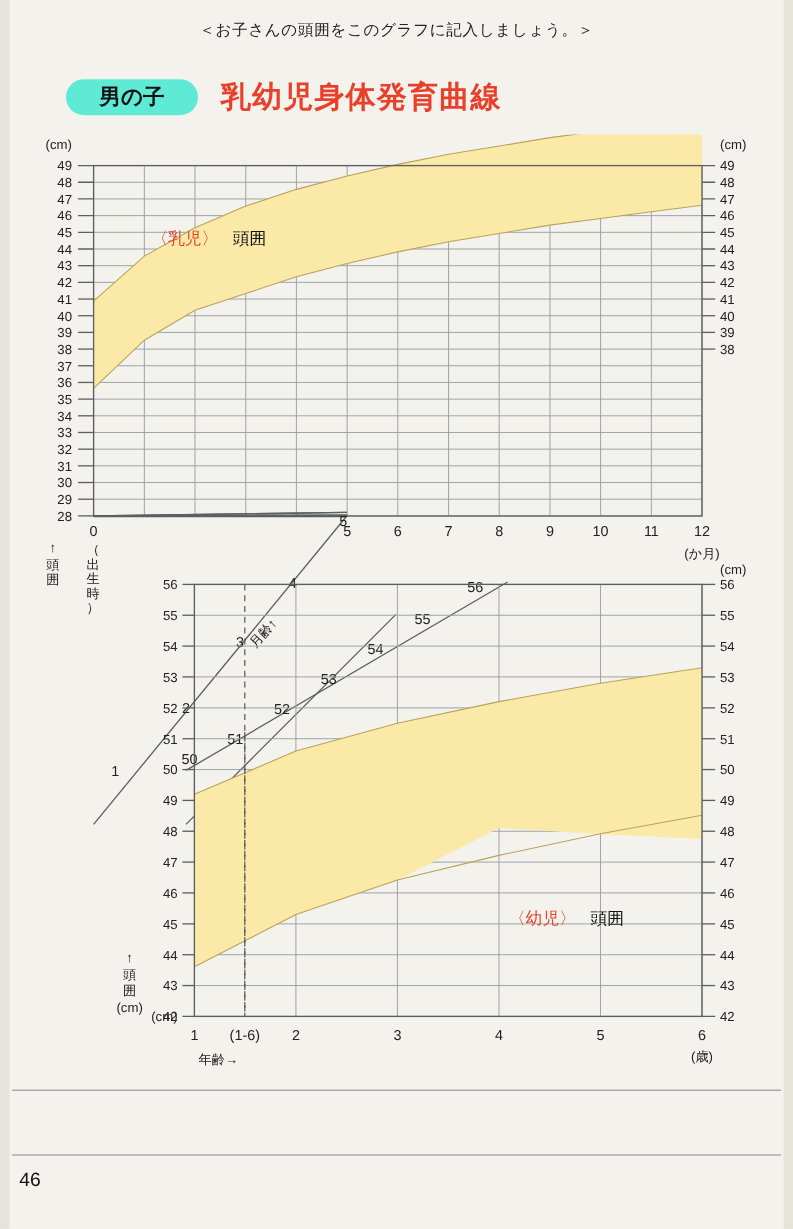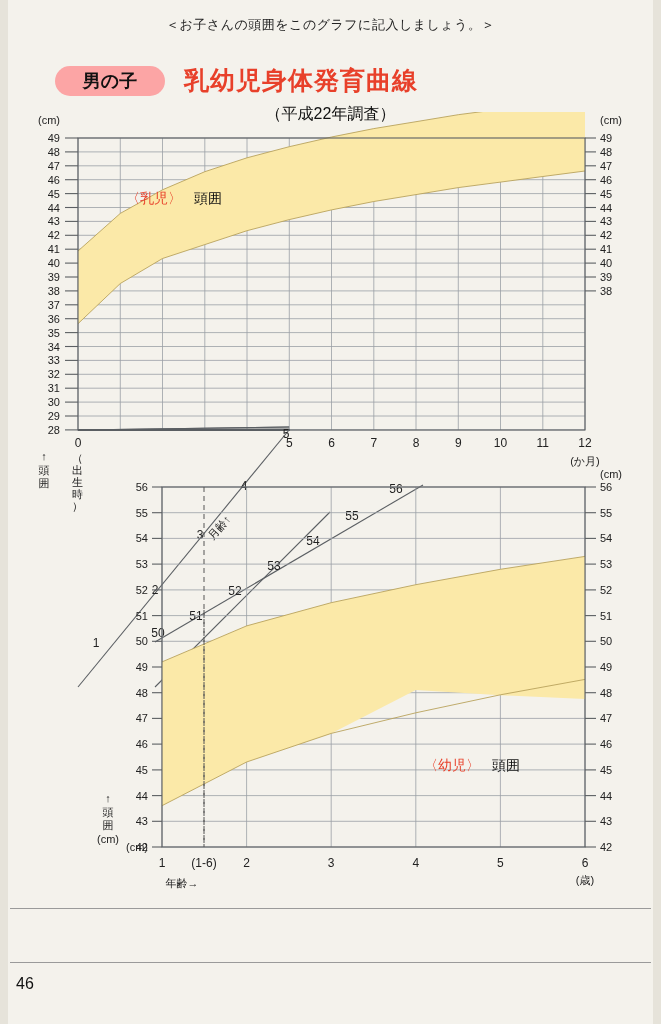--- a/index.html
+++ b/index.html
@@ -13,21 +13,21 @@
   }
   .page{position:absolute;inset:0;}
 
   .top-note{
     position:absolute;top:16px;left:0;width:661px;
     text-align:center;font-size:13px;color:#222;letter-spacing:0.5px;
   }
 
   .badge{
     position:absolute;left:55px;top:66px;width:110px;height:30px;
-    background:#fca5a5;border-radius:15px;
+    background:#5eead4;border-radius:15px;
     display:flex;align-items:center;justify-content:center;
     font-size:18px;font-weight:bold;color:#111;
   }
 
   .title{
     position:absolute;left:0;top:64px;width:602px;text-align:center;
     font-size:25px;font-weight:bold;color:#e8402a;letter-spacing:1px;
   }
   .subtitle{
     position:absolute;left:0;top:104px;width:661px;text-align:center;
@@ -59,21 +59,20 @@
 <body>
 
 <div class="page">
 
   <div class="edge-l"></div>
   <div class="edge-r"></div>
 
   <div class="top-note">＜お子さんの頭囲をこのグラフに記入しましょう。＞</div>
   <div class="badge">男の子</div>
   <div class="title">乳幼児身体発育曲線</div>
-  <div class="subtitle">（平成22年調査）</div>
 
   <div class="plot" style="left:0;top:112px;width:661px;height:790px;">
     <svg width="661" height="790" viewBox="0 0 661 790">
       <defs>
         <style>
           .gl{stroke:#9aa0a6;stroke-width:0.8;fill:none;}
           .ax{stroke:#5b5f63;stroke-width:1.1;fill:none;}
           .band{fill:#fbe9a8;stroke:none;}
           .bandline{stroke:#b9a35c;stroke-width:0.9;fill:none;}
           .tk{font-family:"Liberation Sans",sans-serif;font-size:11px;fill:#222;}

